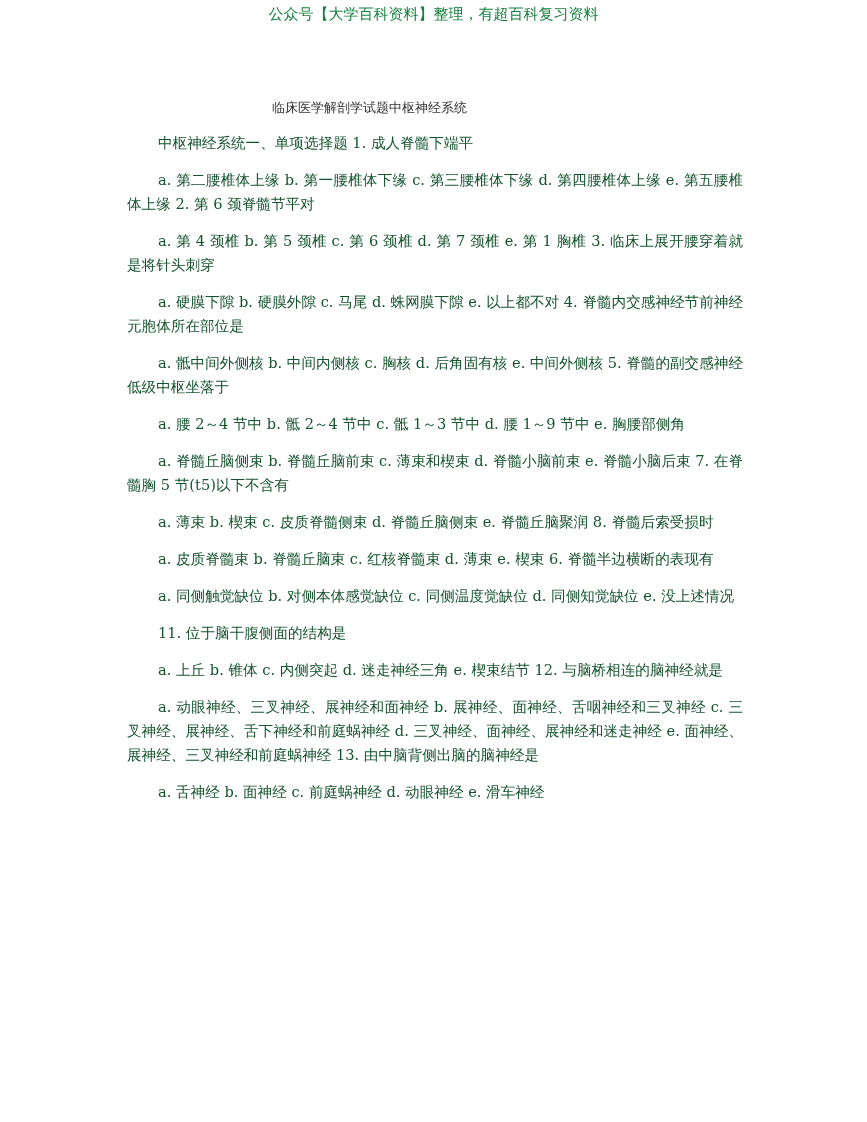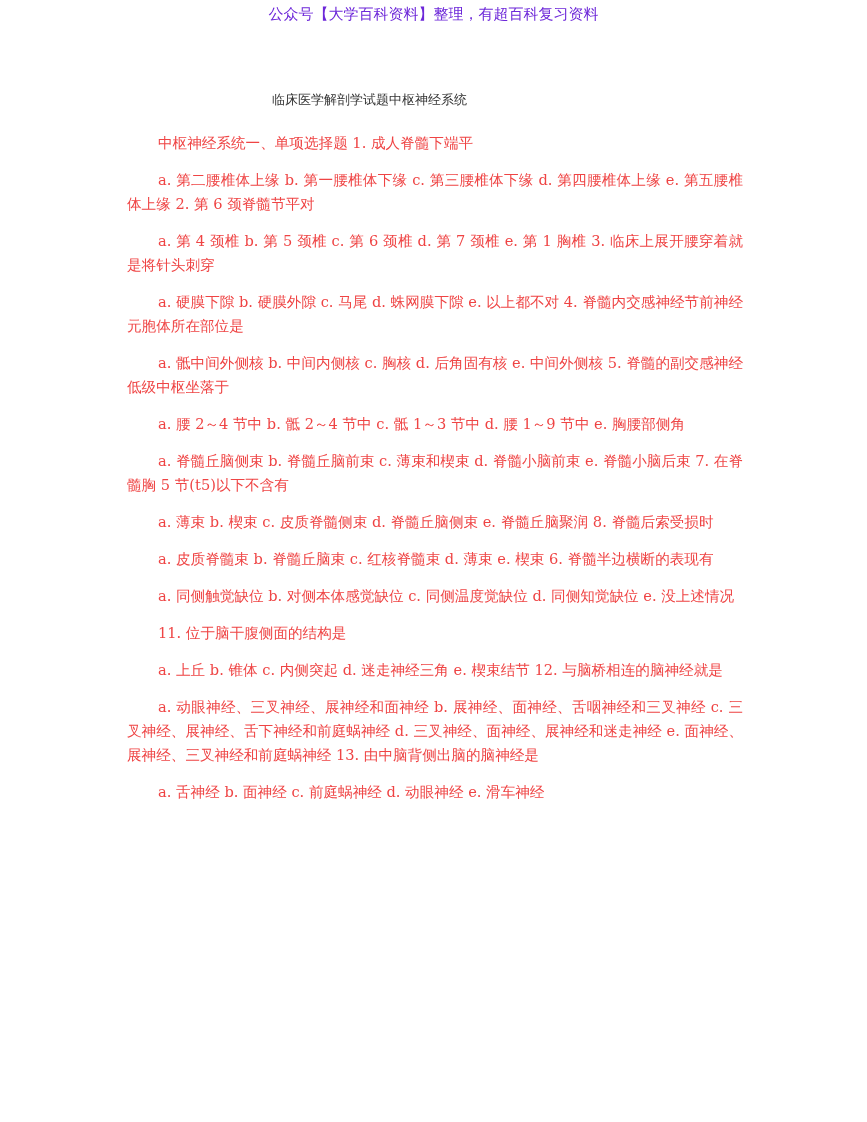--- a/index.html
+++ b/index.html
@@ -3,29 +3,29 @@
   <meta charset="utf-8">
   <style>
     html, body { margin: 0; padding: 0; background: #ffffff; }
     body {
       width: 867px; height: 1122px; position: relative; overflow: hidden;
       font-family: "DejaVu Serif", "Liberation Serif", serif;
       color: #2b2b2b;
     }
     .header {
       position: absolute; top: 4px; left: 0; width: 867px;
-      text-align: center; font-size: 15px; line-height: 20px; color: #6d28d9;
+      text-align: center; font-size: 15px; line-height: 20px; color: #15803d;
     }
     .title {
-      position: absolute; top: 91px; left: 272px;
+      position: absolute; top: 99px; left: 272px;
       font-size: 13px; line-height: 18px; color: #333; text-align: center;
     }
     .content {
       position: absolute; top: 131px; left: 127px; width: 616px;
-      font-size: 14.6px; line-height: 24px; color: #ef4444;
+      font-size: 14.6px; line-height: 24px; color: #14532d;
     }
     .para {
       margin: 0 0 13px 0; text-indent: 31px; text-align: justify;
     }
   </style>
 </head>
 <body>
 
 <div class="header">公众号【大学百科资料】整理，有超百科复习资料</div>
 

